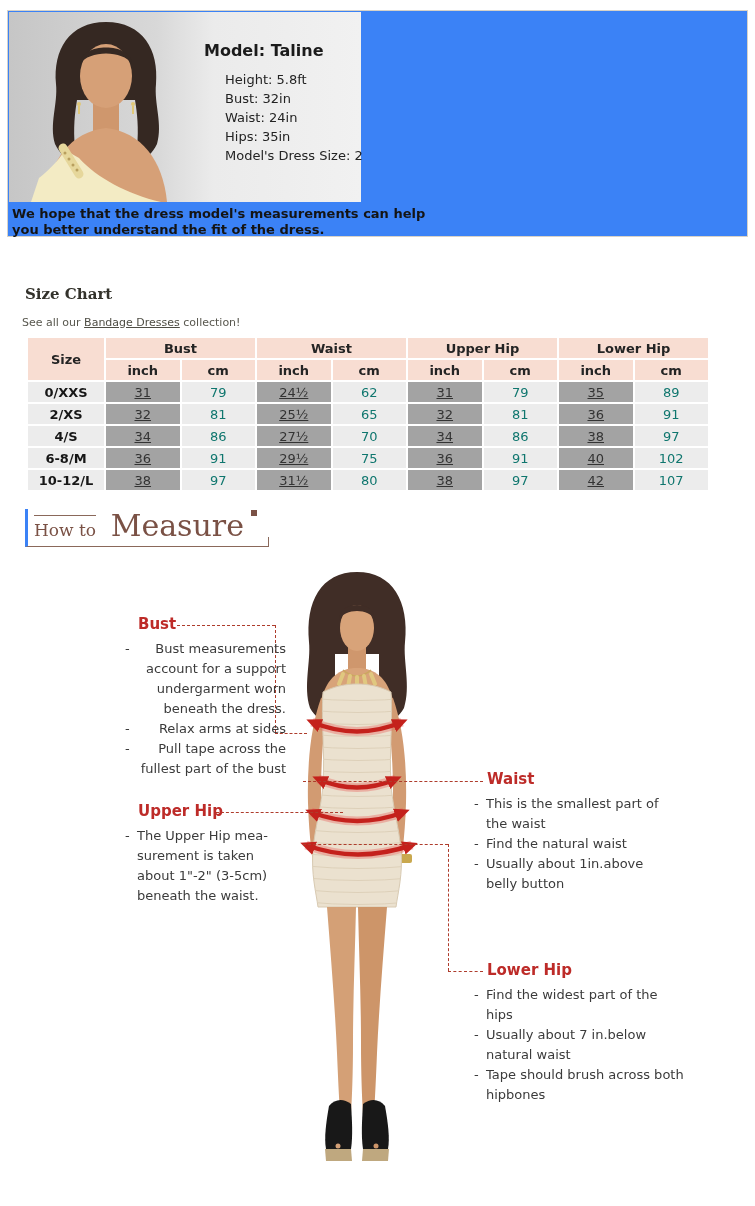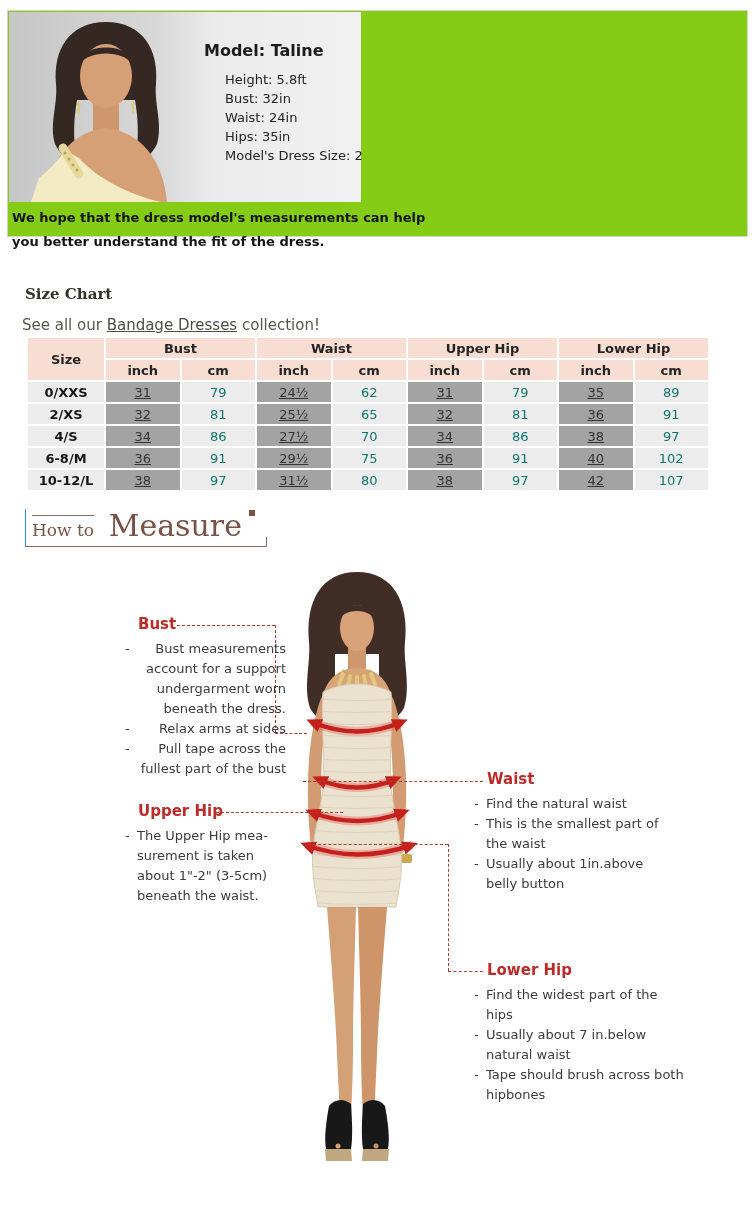--- a/index.html
+++ b/index.html
@@ -1,47 +1,47 @@
 <!DOCTYPE html>
 <html><head>
 <meta charset="utf-8">
 <style>
   * { margin:0; padding:0; box-sizing:border-box; }
   body { background:#fff; font-family:"DejaVu Sans","Liberation Sans",sans-serif; }
   .page { position:relative; width:755px; height:1206px; background:#fff; overflow:hidden; }
 
   
   .model-box { position:absolute; left:7px; top:10px; width:741px; height:227px;
-               border:1px solid #d7d2c8; background:#84cc16; }
+               border:1px solid #d7d2c8; background:#3b82f6; }
   .model-photo { position:absolute; left:1px; top:1px; width:352px; height:190px; }
   .model-details { position:absolute; left:196px; top:30px; width:150px; }
   .model-details .mtitle { font-size:16px; font-weight:bold; color:#1b1b1b; margin-bottom:10px; white-space:nowrap; }
   .model-details .mline { font-size:13px; color:#232323; line-height:19px; white-space:nowrap;margin-left:21px; }
   .model-caption { position:absolute; left:4px; top:195px; width:430px;
-                   font-size:13px; font-weight:bold; color:#141414; line-height:24px; }
+                   font-size:13px; font-weight:bold; color:#141414; line-height:16px; }
 
   
   .size-title { position:absolute; left:25px; top:285px;
                 font-family:"DejaVu Serif","Liberation Serif",serif;
                 font-size:15px; font-weight:bold; color:#33322b; }
-  .collection { position:absolute; left:22px; top:316px; font-size:15px; color:#58574e; }
+  .collection { position:absolute; left:22px; top:316px; font-size:11px; color:#58574e; }
   .collection a { color:#4e4d44; text-decoration:underline; cursor:pointer; }
 
   table.size-chart { position:absolute; left:26px; top:336px; width:684px;
                      border-collapse:separate; border-spacing:2px; table-layout:fixed; }
   .size-chart th, .size-chart td { text-align:center; font-size:13px; height:20px; padding:1px 0; }
   .size-chart thead th { background:#f8ddd2; color:#242424; font-weight:bold; }
   .size-chart td.c-size { background:#ececec; font-weight:bold; color:#161616; }
   .size-chart td.c-in   { background:#a3a3a3; color:#333;text-decoration:underline; }
   .size-chart td.c-cm   { background:#ececec; color:#0f766e; }
 
   
   .htm { position:absolute; left:25px; top:509px; color:#7a5145;
          font-family:"DejaVu Serif","Liberation Serif",serif; font-weight:normal; }
-  .htm-inner { display:inline-block; position:relative; border-left:1px solid #3b82f6;
+  .htm-inner { display:inline-block; position:relative; border-left:3px solid #3b82f6;
                border-bottom:1px solid #8a685a; padding:0 12px 3px 6px; }
   .htm-inner::after { content:""; position:absolute; right:0; bottom:-1px; width:0; height:10px;
                       border-right:1px solid #8a685a; }
   .htm-small { display:inline-block; font-size:17px; border-top:1px solid #8a685a; padding-top:4px; }
   .htm-big { font-size:30px; margin-left:7px; line-height:34px; }
   .htm-dot { display:inline-block; width:6px; height:6px; background:#7a5145;
              margin-left:7px; vertical-align:20px; }
 
   
   .diagram { position:absolute; left:0; top:552px; width:755px; height:654px; }
@@ -310,22 +310,22 @@
       <li>Pull tape across the fullest part of the bust</li>
     </ul>
 
     <div class="mg-label uhip-label">Upper Hip</div>
     <ul class="mg-list uhip-list">
       <li>The Upper Hip mea-surement is taken about 1"-2" (3-5cm) beneath the waist.</li>
     </ul>
 
     <div class="mg-label waist-label">Waist</div>
     <ul class="mg-list waist-list">
+      <li>This is the smallest part of the waist</li>
       <li>Find the natural waist</li>
-      <li>This is the smallest part of the waist</li>
       <li>Usually about 1in.above belly button</li>
     </ul>
 
     <div class="mg-label lhip-label">Lower Hip</div>
     <ul class="mg-list lhip-list">
       <li>Find the widest part of the hips</li>
       <li>Usually about 7 in.below natural waist</li>
       <li>Tape should brush across both hipbones</li>
     </ul>
 

